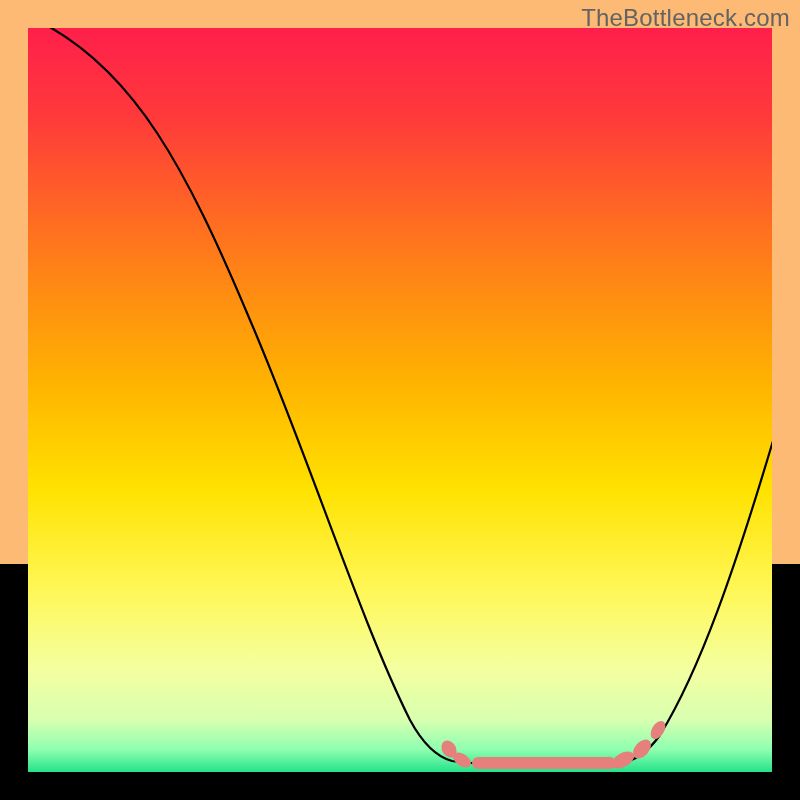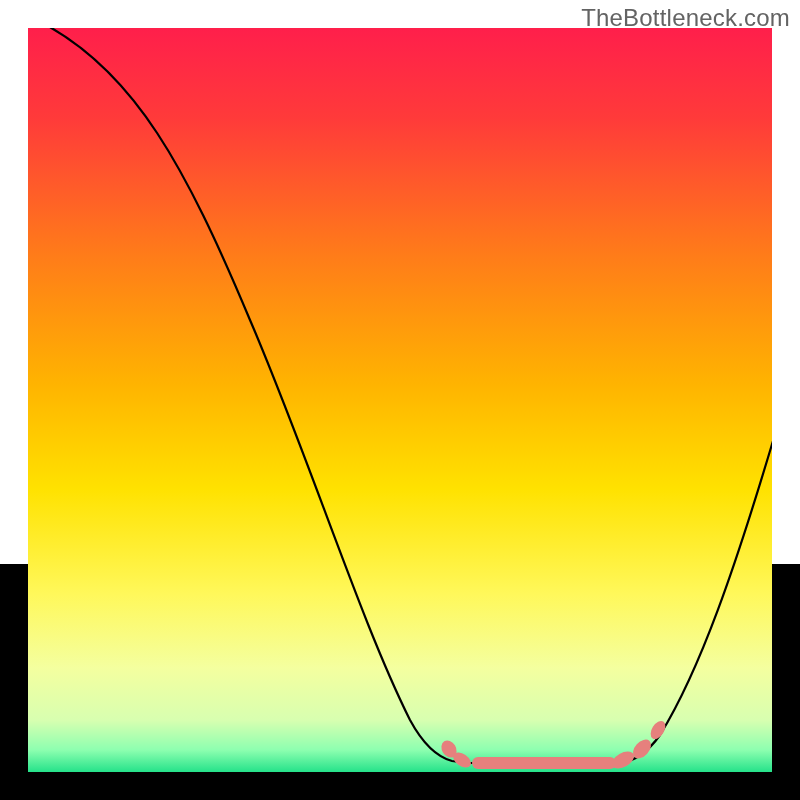--- a/index.html
+++ b/index.html
@@ -7,21 +7,21 @@
     padding: 0;
     width: 800px;
     height: 800px;
     background: #000;
     overflow: hidden;
   }
   .frame {
     position: relative;
     width: 800px;
     height: 564px;
-    background: #ffffff;
+    background: #fdba74;
   }
   .watermark {
     position: absolute;
     top: 4px;
     right: 10px;
     font-family: Arial, Helvetica, sans-serif;
     font-size: 24px;
     font-weight: 500;
     color: #636363;
     letter-spacing: 0.2px;

